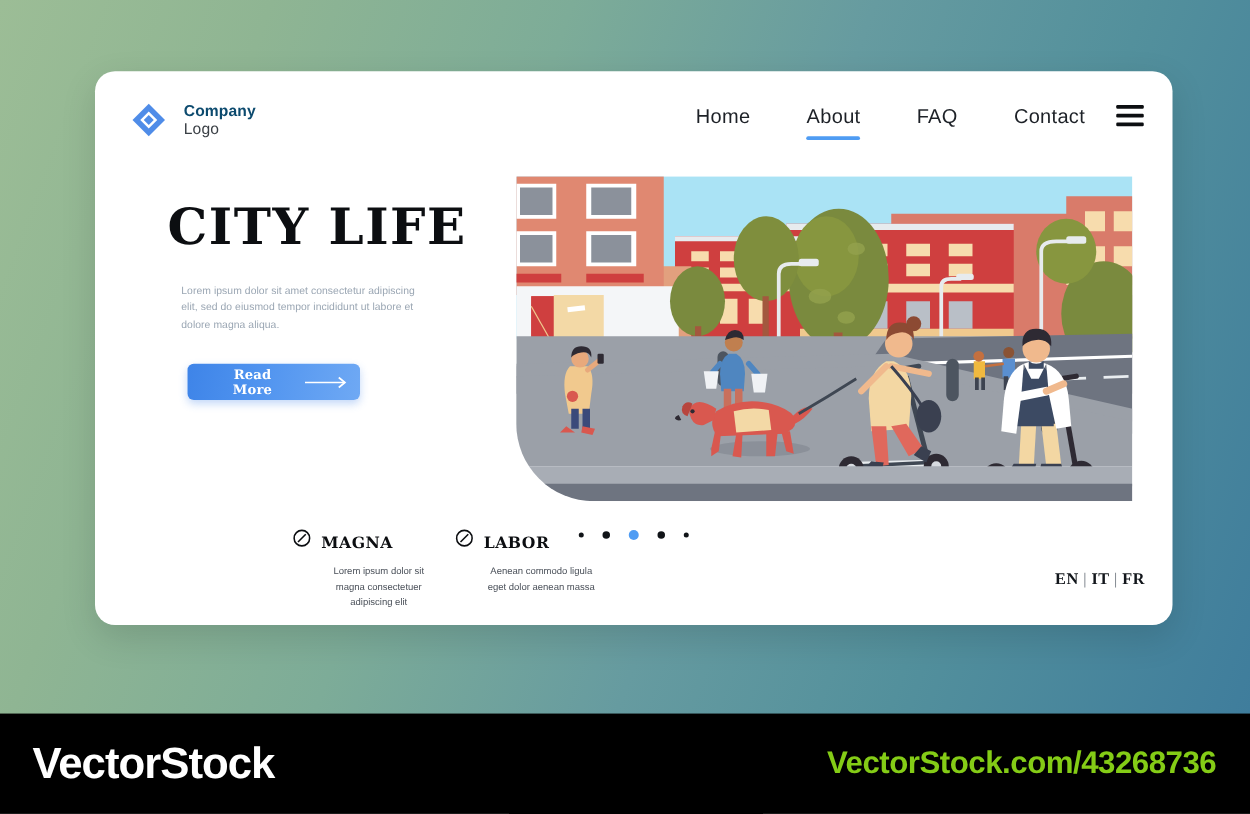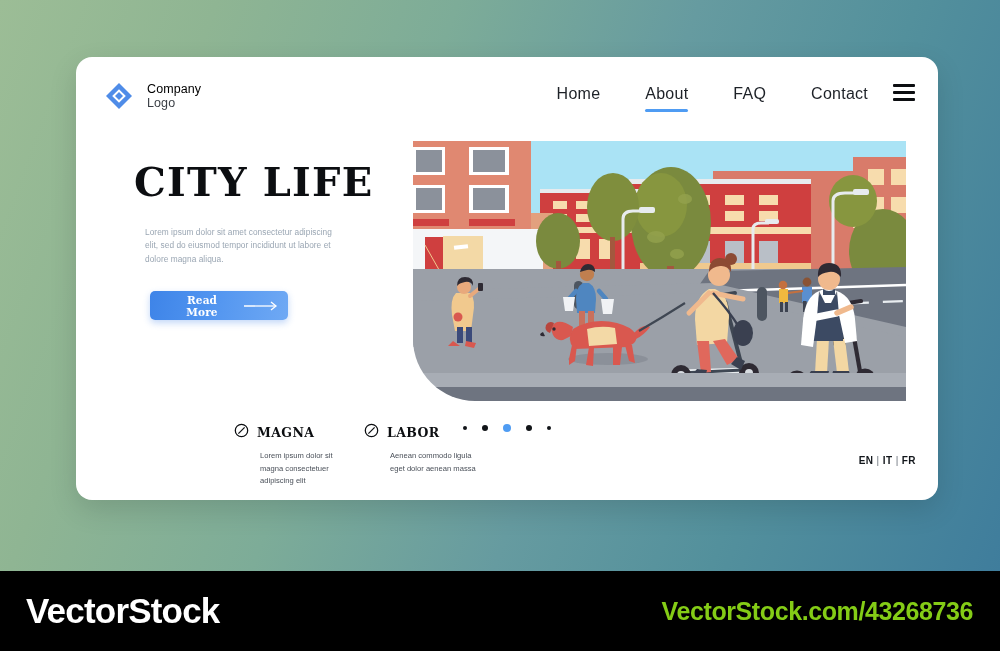--- a/index.html
+++ b/index.html
@@ -22,21 +22,21 @@
     background:#ffffff;border-radius:16px;
     box-shadow:0 10px 28px rgba(0,0,0,.13);
     overflow:hidden;
   }
 
   
   .hdr{position:absolute;left:0;top:0;width:862px;height:78px;}
   .brand{position:absolute;left:28px;top:24px;display:flex;align-items:center;gap:13px;}
   .logo-mark{width:30px;height:30px;position:relative;flex:0 0 auto;}
   .brand-text{line-height:1.12;}
-  .brand-name{font-size:12.5px;font-weight:normal;color:#000000;letter-spacing:.1px;}
+  .brand-name{font-size:12.5px;font-weight:bold;color:#0c4a6e;letter-spacing:.1px;}
   .brand-sub{font-size:12.5px;font-weight:400;color:#3a3f45;letter-spacing:.1px;}
 
   .nav{position:absolute;right:70px;top:28px;display:flex;align-items:flex-start;gap:0;}
   .nav-item{
     position:relative;font-size:16px;color:#1d2127;letter-spacing:.25px;
     padding:0 0 9px 0;margin-left:45px;cursor:pointer;white-space:nowrap;text-align:right;
   }
   .nav-item:first-child{margin-left:0;}
   .nav-item.active{color:#1d2127;}
   .nav-item.active::after{
@@ -66,21 +66,21 @@
     box-shadow:0 3px 7px rgba(70,135,235,.33);
   }
   .cta-label{
     font-family:"DejaVu Serif", serif;font-size:10.5px;font-weight:bold;
     letter-spacing:.15px;margin-left:15px;
   }
   .cta-arrow{margin-left:11px;display:flex;align-items:center;}
 
   
   .features{position:absolute;left:158px;top:366px;display:flex;gap:38px;}
-  .feat{width:92px;}
+  .feat{width:92px;text-align:center;}
   .feat-head{display:flex;align-items:center;gap:8px;}
   .feat-title{
     font-family:"DejaVu Serif", serif;font-weight:bold;font-size:12.5px;
     letter-spacing:.4px;color:#0c0e11;
   }
   .feat-body{
     margin-top:8px;margin-left:26px;width:86px;
     font-size:7.6px;line-height:1.66;color:#4a5059;
   }
 
@@ -97,21 +97,21 @@
     display:flex;justify-content:center;align-items:center;gap:0;
   }
   .dot{background:#111418;border-radius:50%;margin:0 7.5px;cursor:pointer;}
   .dot.s{width:4.2px;height:4.2px;}
   .dot.m{width:6px;height:6px;}
   .dot.active{width:8.4px;height:8.4px;background:#4f9cf3;}
 
   
   .lang{
     position:absolute;right:22px;top:398px;
-    font-family:Liberation Sans, sans-serif;font-weight:bold;font-size:10px;
+    font-family:Liberation Serif, serif;font-weight:bold;font-size:13px;
     color:#12161b;letter-spacing:.4px;
   }
   .lang span{cursor:pointer;}
   .lang .sep{color:#6c737c;font-weight:400;cursor:default;}
 
   
   .wm{
     position:absolute;left:0;top:571px;width:1000px;height:80px;background:#000;
   }
   .wm-left{

